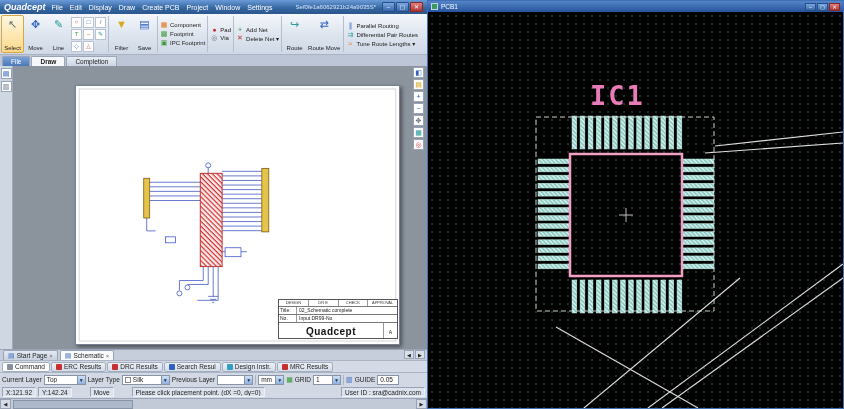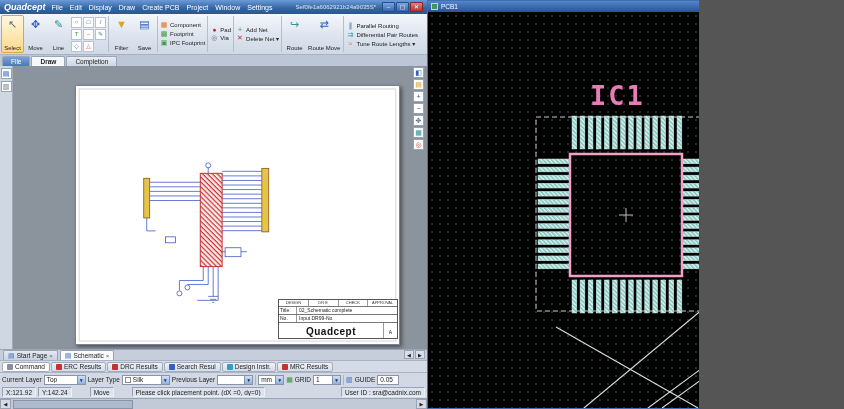--- a/index.html
+++ b/index.html
@@ -1,17 +1,17 @@
 <!DOCTYPE html>
 <html><head>
 <meta charset="utf-8">
 <style>
   * { margin:0; padding:0; box-sizing:border-box; }
   body { font-family:"Liberation Sans", sans-serif; background:#555; }
-  .screen { position:relative; width:699px; height:409px; background:#a21caf; overflow:hidden; font-size:7px; color:#222; }
+  .screen { position:relative; width:844px; height:409px; background:#a21caf; overflow:hidden; font-size:7px; color:#222; }
 
   
   .lw { position:absolute; top:0; left:0; width:427px; height:409px; background:#d2dae6; }
 
   .titlebar { position:absolute; top:0; left:0; right:0; height:14px;
     background:linear-gradient(#6a9ad8,#35659f 60%,#2a568c);
     display:flex; align-items:center; gap:6px; padding:0 4px; color:#fff; overflow:hidden; }
   .appname { font-weight:bold; font-style:italic; font-size:9px; }
   .menus { display:flex; gap:7px; }
   .menu { font-size:7px; white-space:nowrap; }

